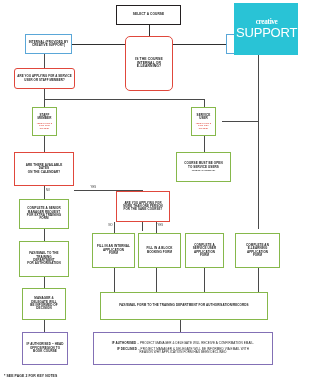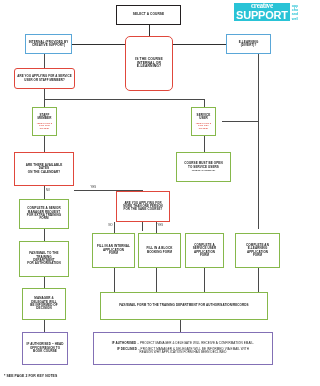--- a/index.html
+++ b/index.html
@@ -38,24 +38,24 @@
   .elbl{
     position:absolute;z-index:4;color:#1a1a1a;
     font-size:2.6px;letter-spacing:.1px;background:#fff;padding:0 .6px;
   }
 
   
   .logo{position:absolute;z-index:5;display:flex;align-items:flex-start;}
   .logo-mark{
     background:#29c3d6;color:#ffffff;display:flex;flex-direction:column;
     align-items:center;justify-content:space-between;line-height:1;
-    padding:0 2px;
+    padding:16px 2px;
   }
   .logo-l1{font-size:7.2px;font-weight:bold;letter-spacing:-.3px;font-family:"Liberation Serif",serif;}
-  .logo-l2{font-size:11px;font-weight:bold;letter-spacing:-.2px;}
+  .logo-l2{font-size:13px;font-weight:normal;letter-spacing:-.2px;}
   .logo-tag{
     margin-left:2px;color:#29c3d6;font-size:3.6px;font-weight:bold;
     line-height:1.22;text-align:left;padding-top:.5px;
   }
   .foot{
     position:absolute;font-size:3.4px;font-weight:bold;color:#1a1a1a;
     letter-spacing:.1px;z-index:5;
   }
 </style>
 </head>

